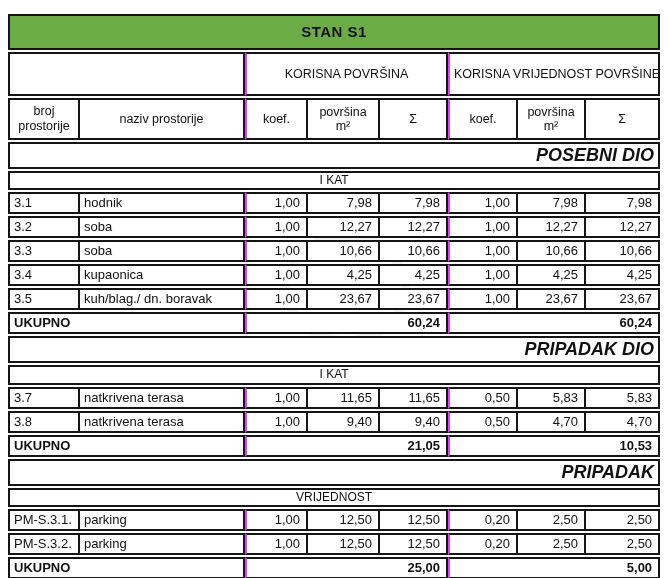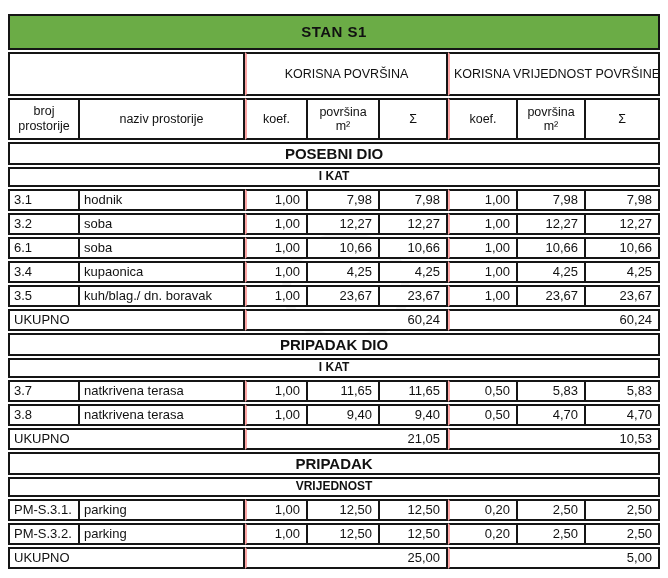--- a/index.html
+++ b/index.html
@@ -44,43 +44,43 @@
     border-bottom:2px solid #151515;
     border-right:2px solid #151515;
     font-size:13px;
     line-height:1.15;
     padding:1px 4px;
     overflow:hidden;
     white-space:nowrap;
     vertical-align:middle;
   }
   td.first{ border-left:2px solid #151515; }
-  td.sep{ border-left:2px solid #fca5a5; }   
+  td.sep{ border-left:2px solid #d946ef; }   
   td.center{ text-align:left; }
   td.num{ text-align:right; padding-right:6px; }
 
   tr.title-row td{
     background:var(--green,#6bac46);
     height:30px;
     text-align:center;
     font-weight:bold;
     font-size:15px;
     letter-spacing:0.5px;
   }
   tr.group-row td{ height:38px; text-align:center; font-size:12.5px; }
   tr.colhead-row td{ height:36px; text-align:center; font-size:12.5px; }
   td.broj-head{
     text-align:left; font-size:10px; line-height:1.2;
     white-space:normal; vertical-align:middle;
   }
   td.sigma{ font-size:14px; }
-  tr.section-row td{ height:17px; text-align:center; font-weight:bold; font-size:15px; }
-  tr.floor-row td{ height:13px; text-align:center; font-size:12px;font-weight:bold; }
+  tr.section-row td{ height:17px; text-align:right; font-weight:bold; font-size:18px;font-style:italic; }
+  tr.floor-row td{ height:13px; text-align:center; font-size:12px; }
   tr.data-row td{ height:16px; }
-  tr.total-row td{ height:16px; font-weight:normal; }
+  tr.total-row td{ height:16px; font-weight:bold; }
 </style>
 </head>
 <body>
 
 <div class="page">
 
   <div class="wm-circle"></div>
   <div class="wm-strip"></div>
 
   <table class="sheet">
@@ -143,21 +143,21 @@
       <td class="first center">3.2</td>
       <td class="center">soba</td>
       <td class="sep num">1,00</td>
       <td class="num">12,27</td>
       <td class="num">12,27</td>
       <td class="sep num">1,00</td>
       <td class="num">12,27</td>
       <td class="num">12,27</td>
     </tr>
     <tr class="data-row">
-      <td class="first center">6.1</td>
+      <td class="first center">3.3</td>
       <td class="center">soba</td>
       <td class="sep num">1,00</td>
       <td class="num">10,66</td>
       <td class="num">10,66</td>
       <td class="sep num">1,00</td>
       <td class="num">10,66</td>
       <td class="num">10,66</td>
     </tr>
     <tr class="data-row">
       <td class="first center">3.4</td>

